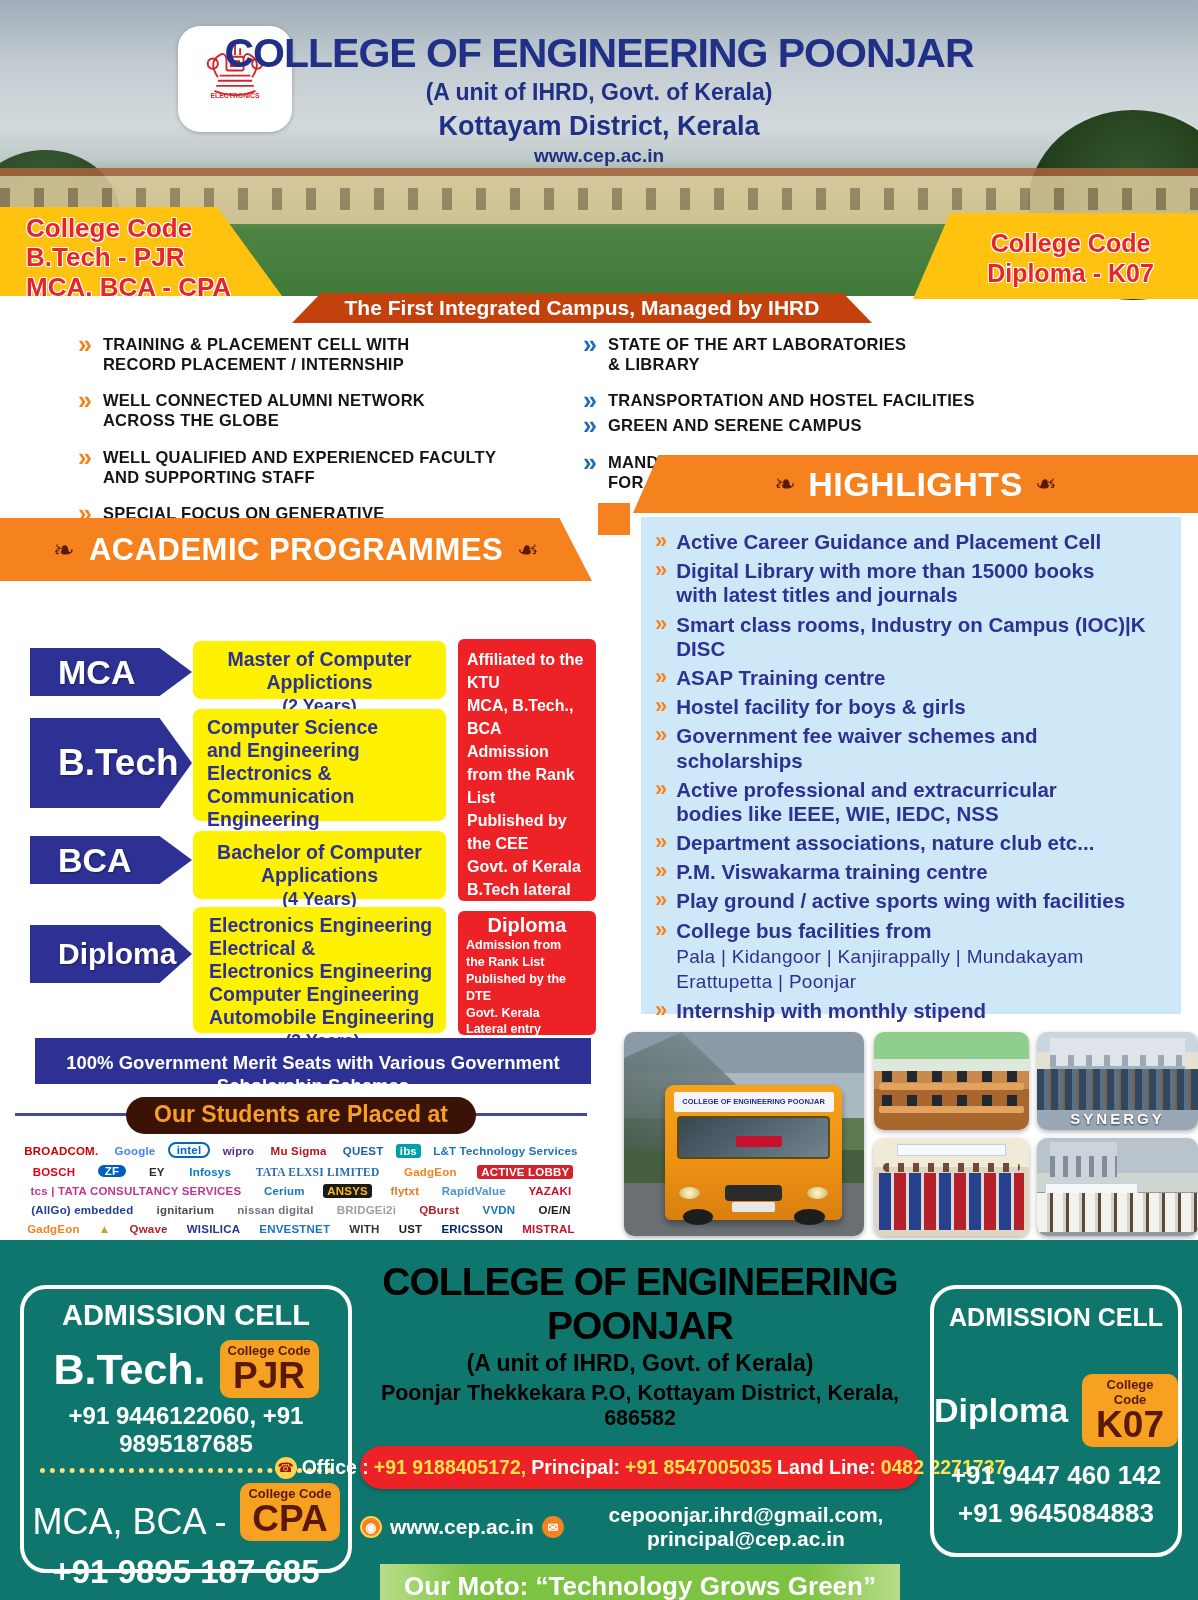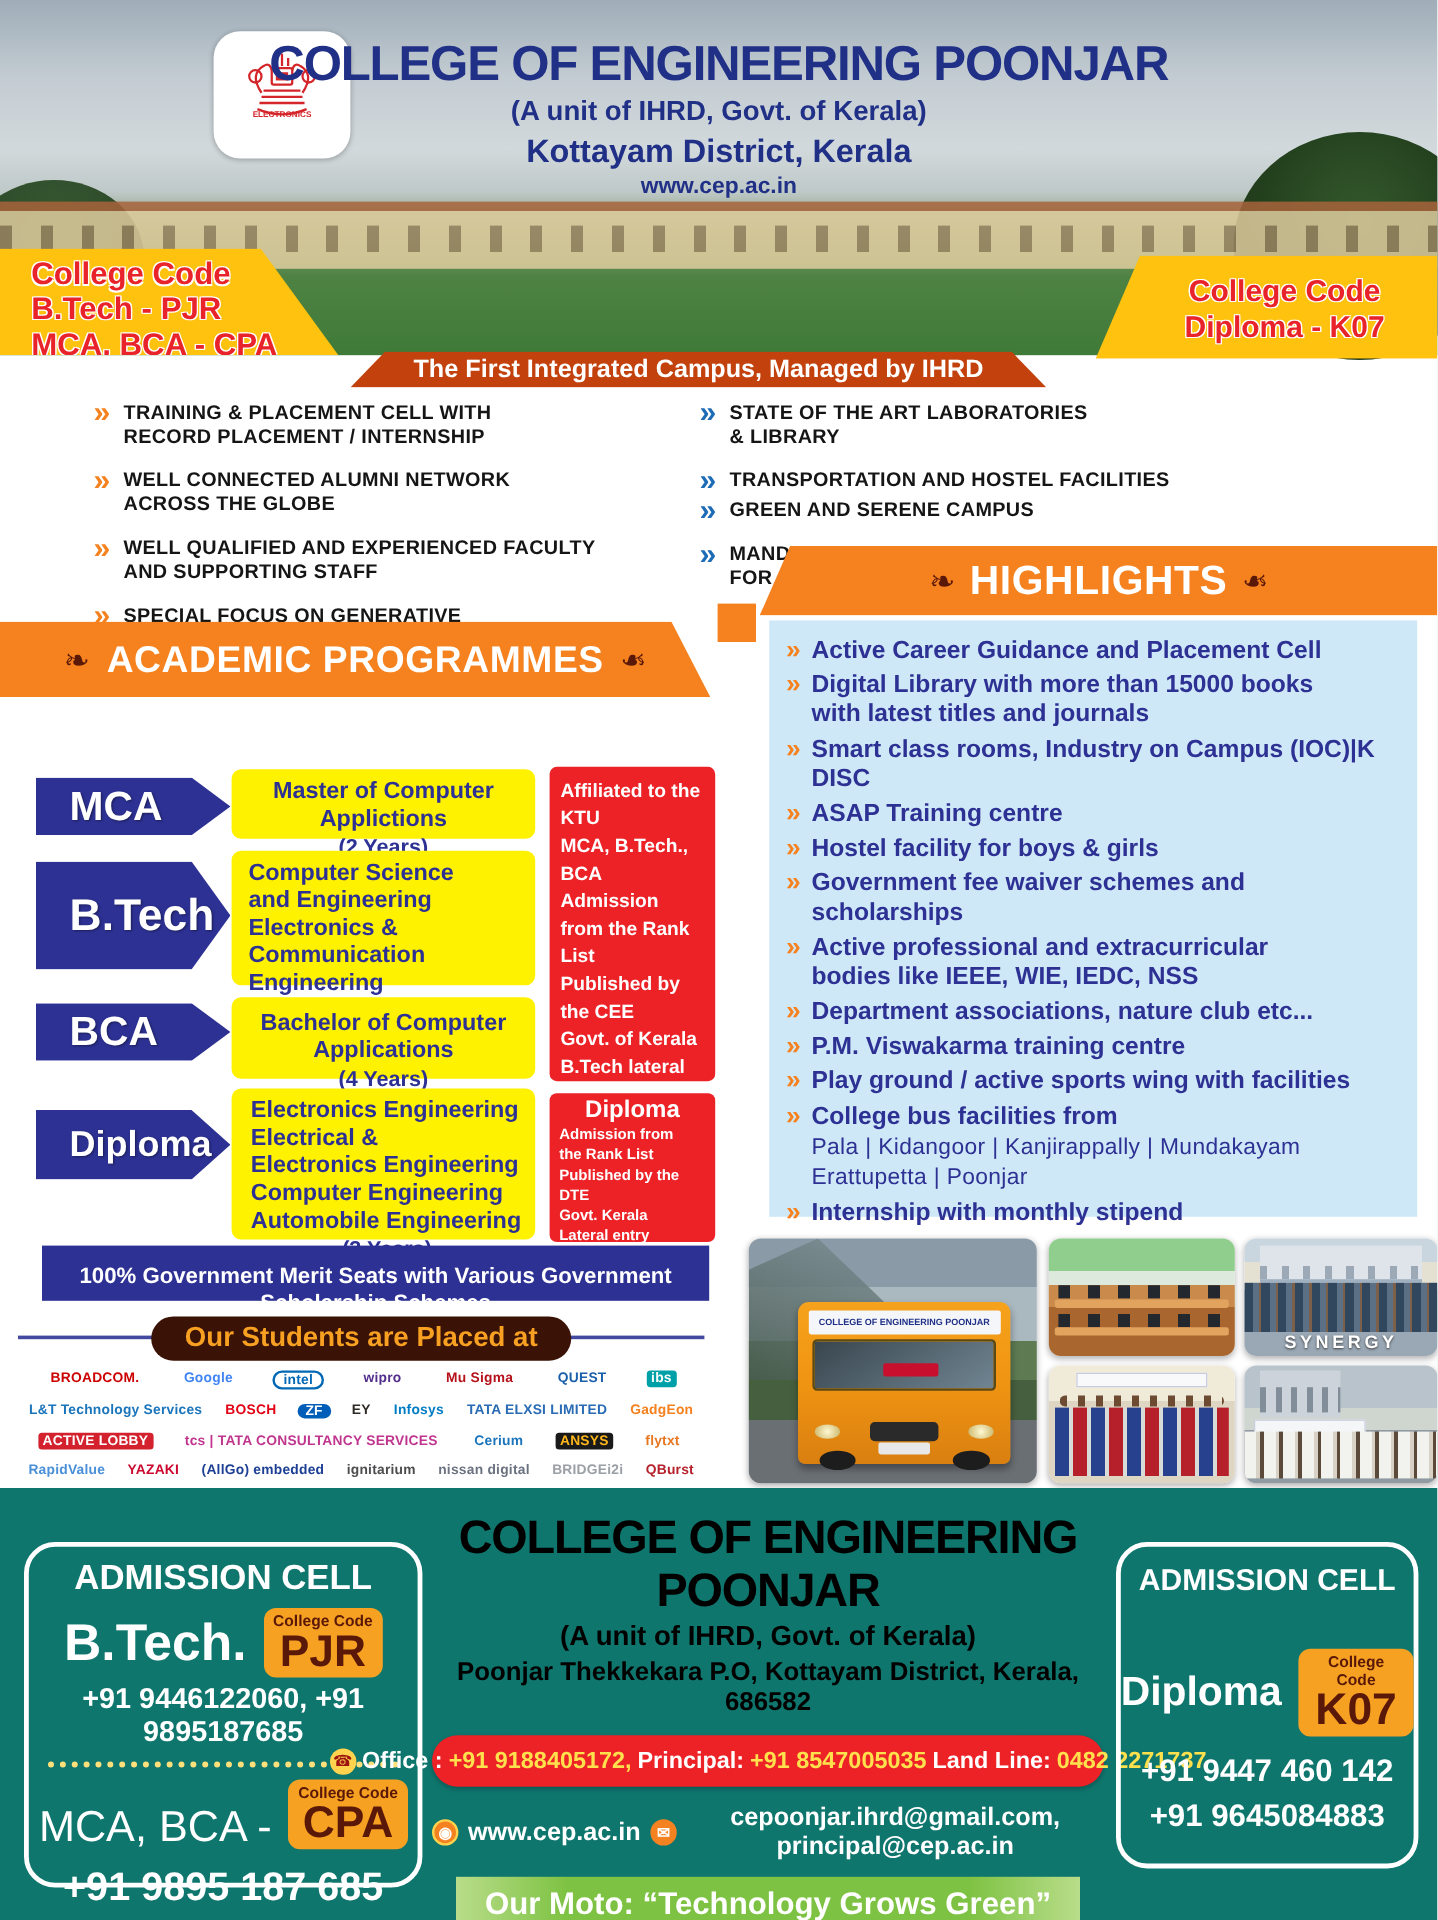--- a/index.html
+++ b/index.html
@@ -85,22 +85,22 @@
   .rbox-dip .r-title { text-align:center; font-size:20px; font-weight:800; }
   .rbox-dip .r-lines { font-size:12.5px; font-weight:800; line-height:1.35; white-space:pre-line; }
 
   .schol-bar { position:absolute; top:457px; left:35px; width:556px; height:46px; background:#2d3193;
     color:#fff; font-size:18.5px; font-weight:800; text-align:center; line-height:1.23; padding-top:14px; white-space:pre-line; }
 
   .placed-box { position:absolute; top:532px; left:15px; width:572px; height:190px; background:#fff;
     border-top:3px solid #43499e; border-bottom:3px solid #43499e; }
   .placed-pill { position:absolute; top:-19px; left:50%; transform:translateX(-50%); background:#3a1206;
     color:#f7a021; font-size:23px; font-weight:800; padding:4px 28px 6px; border-radius:20px; white-space:nowrap; }
-  .logo-wall { display:flex; flex-wrap:wrap; align-items:flex-start; justify-content:space-evenly;
-    padding:26px 4px 4px; row-gap:5px; column-gap:7px;gap:10px; }
+  .logo-wall { display:flex; flex-wrap:wrap; align-items:flex-end; justify-content:space-evenly;
+    padding:26px 4px 4px; row-gap:5px; column-gap:7px; }
   .chip { font-size:11.5px; font-weight:800; letter-spacing:.2px; white-space:nowrap; padding:1px 4px; border-radius:3px; }
   .chip.oval { border:2px solid currentColor; border-radius:14px; padding:0 7px; }
 
   
   .hl-header { position:absolute; top:455px; left:633px; width:565px; height:58px; background:#f5821f;
     clip-path:polygon(4.5% 0,100% 0,100% 100%,0 100%); display:flex; align-items:center; justify-content:center; gap:12px; }
   .hl-header .sec-title { font-size:34px; }
   .hl-box { position:absolute; top:517px; left:641px; width:540px; height:497px; background:#cfe8f8;
     padding:13px 6px 4px 14px; }
   .hl-item { display:flex; gap:9px; margin-bottom:5px; }
@@ -358,21 +358,21 @@
             <span class="chip oval" style="color: rgb(0, 104, 181);">intel</span>
             <span class="chip" style="color: rgb(83, 46, 140);">wipro</span>
             <span class="chip" style="color: rgb(181, 18, 27);">Mu Sigma</span>
             <span class="chip" style="color: rgb(27, 95, 170);">QUEST</span>
             <span class="chip" style="color: rgb(255, 255, 255); background: rgb(0, 160, 168);">ibs</span>
             <span class="chip" style="color: rgb(27, 117, 187);">L&amp;T Technology Services</span>
             <span class="chip" style="color: rgb(226, 0, 21);">BOSCH</span>
             <span class="chip oval" style="color: rgb(255, 255, 255); background: rgb(0, 94, 184);">ZF</span>
             <span class="chip" style="color: rgb(46, 42, 37);">EY</span>
             <span class="chip" style="color: rgb(0, 124, 195);">Infosys</span>
-            <span class="chip" style="color: rgb(42, 107, 181);">TATA ELXSI LIMITED</span>
+            <span class="chip" style="color: rgb(42, 107, 181); font-family: Liberation Serif, serif;">TATA ELXSI LIMITED</span>
             <span class="chip" style="color: rgb(245, 130, 32);">GadgEon</span>
             <span class="chip" style="color: rgb(255, 255, 255); background: rgb(211, 33, 45);">ACTIVE LOBBY</span>
             <span class="chip" style="color: rgb(192, 54, 143);">tcs | TATA CONSULTANCY SERVICES</span>
             <span class="chip" style="color: rgb(27, 117, 187);">Cerium</span>
             <span class="chip" style="color: rgb(255, 183, 27); background: rgb(26, 26, 26);">ANSYS</span>
             <span class="chip" style="color: rgb(232, 119, 34);">flytxt</span>
             <span class="chip" style="color: rgb(74, 144, 217);">RapidValue</span>
             <span class="chip" style="color: rgb(204, 9, 47);">YAZAKI</span>
             <span class="chip" style="color: rgb(29, 63, 148);">(AllGo) embedded</span>
             <span class="chip" style="color: rgb(77, 77, 79);">ignitarium</span>

